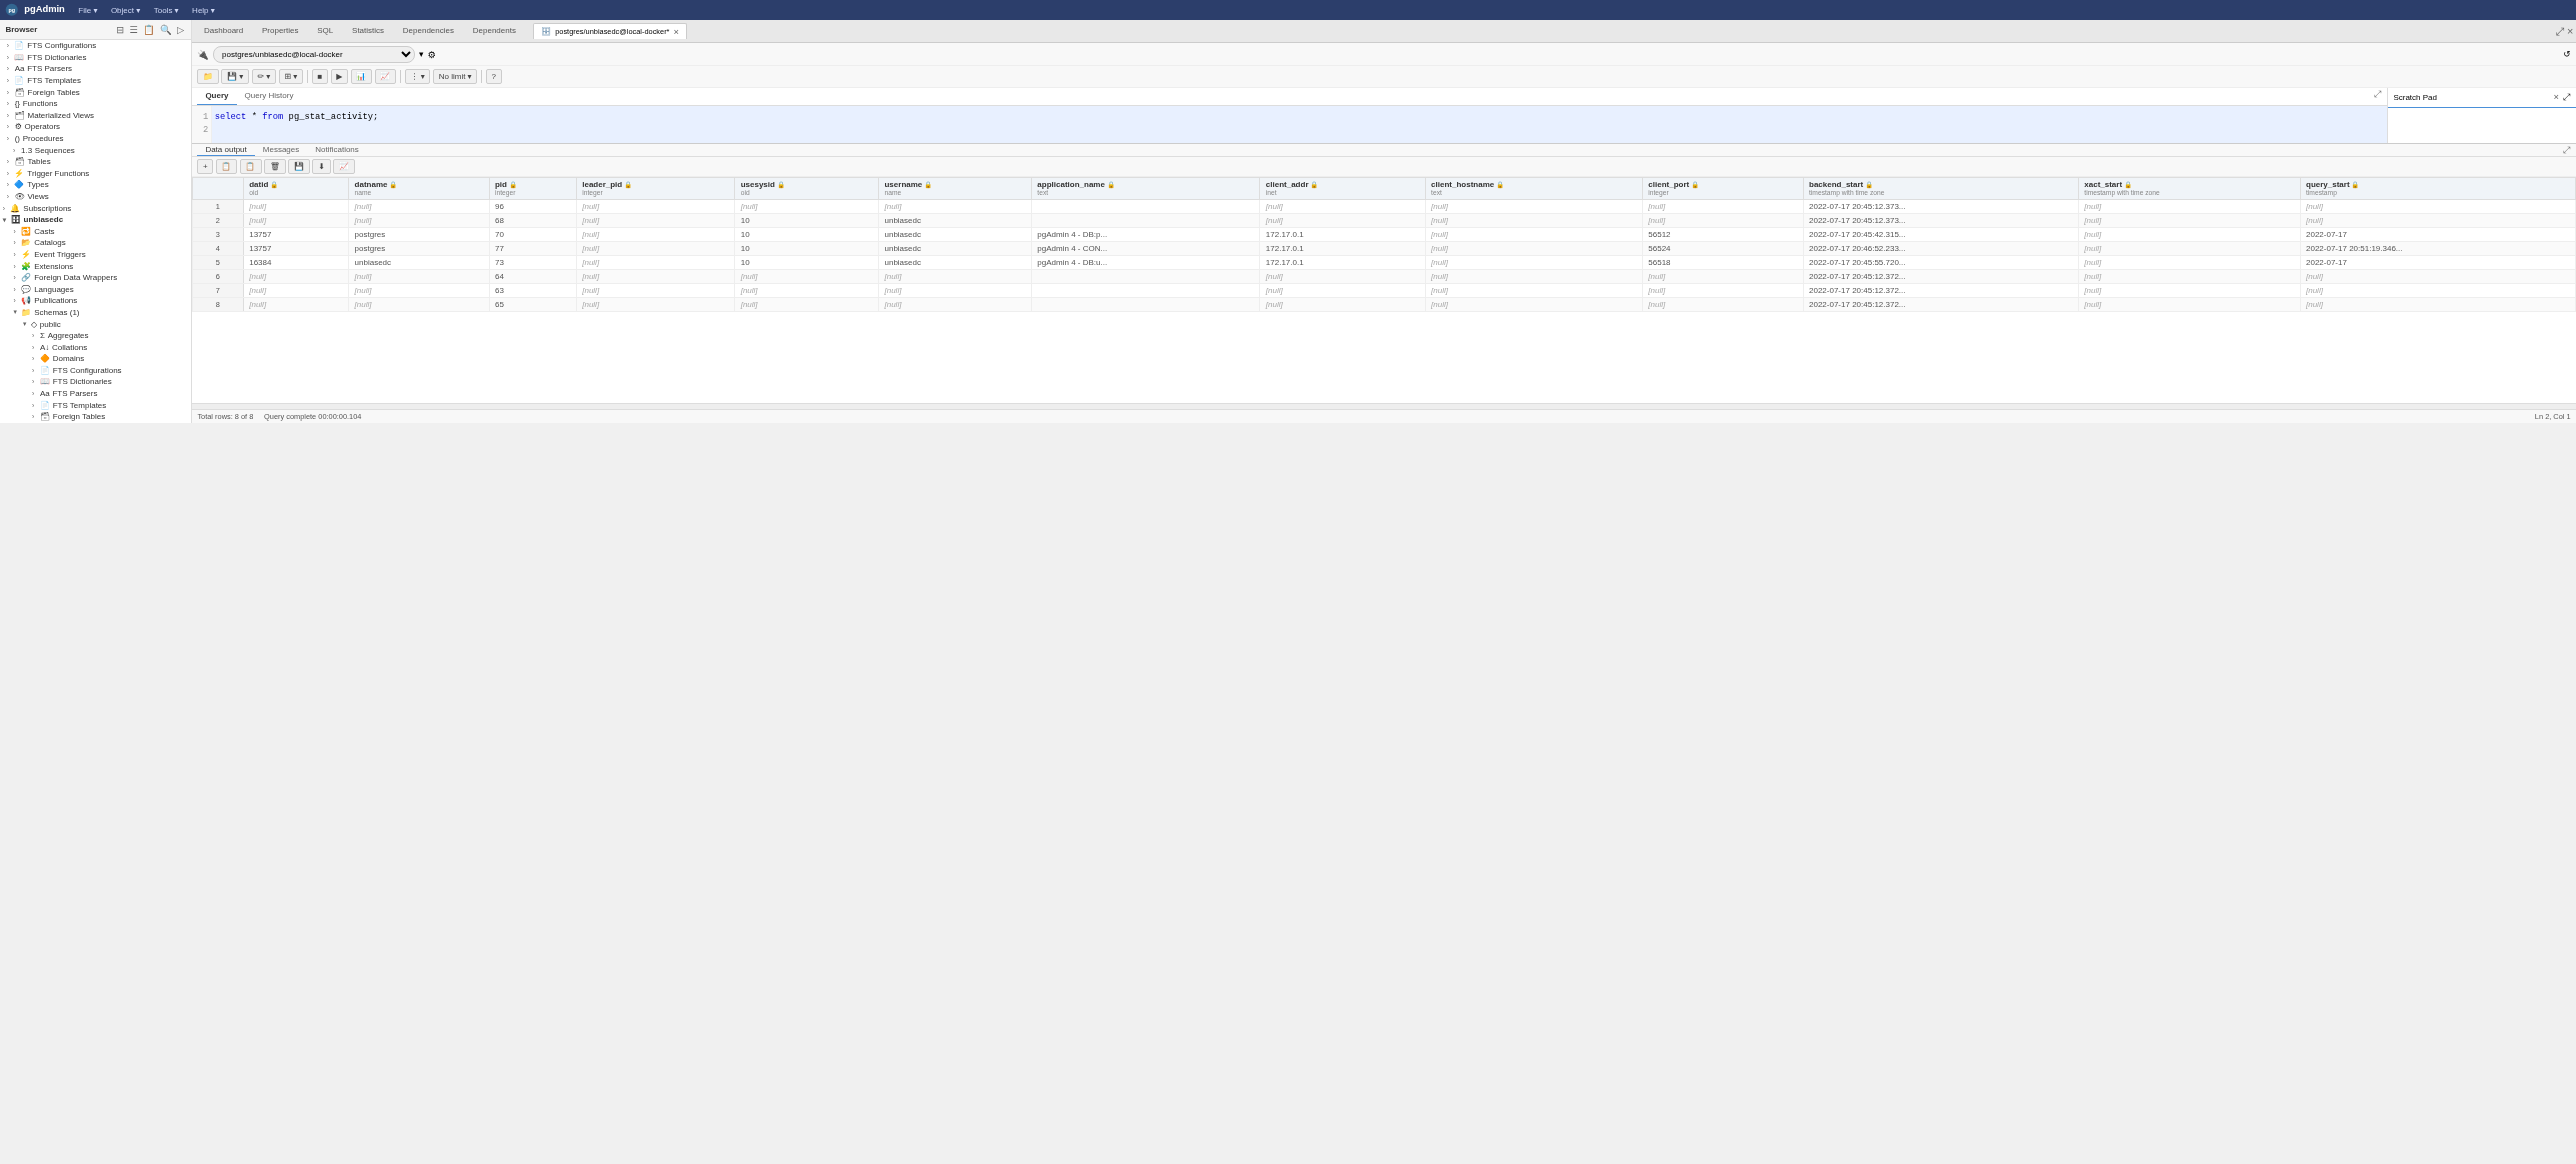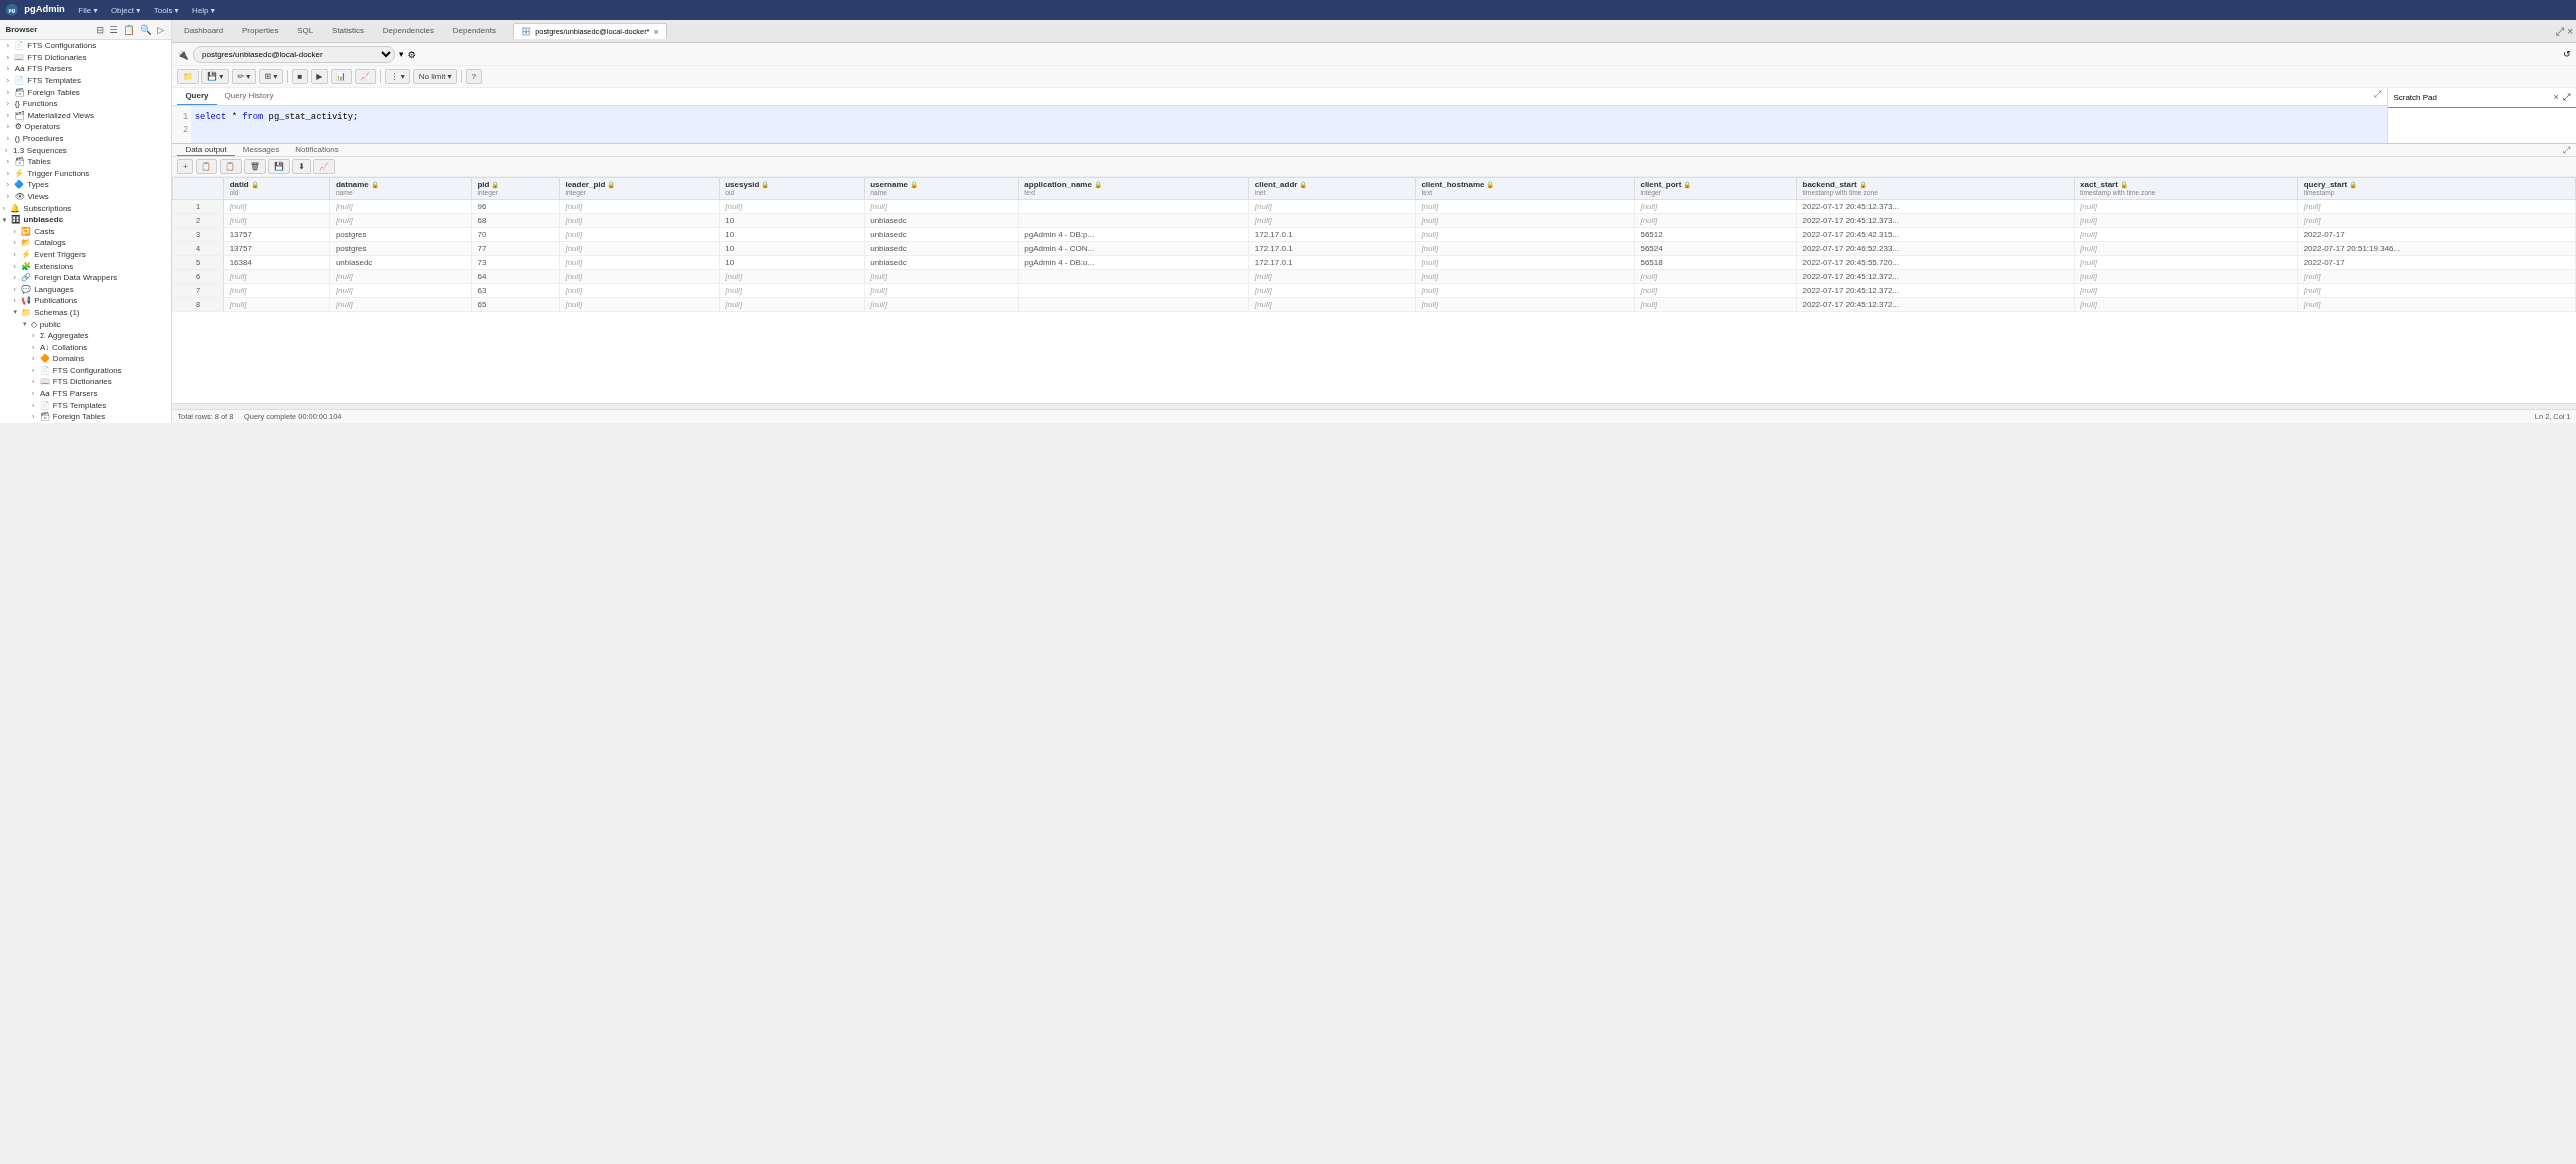--- a/index.html
+++ b/index.html
@@ -31,21 +31,21 @@
 
     
     #content-area {
       display: flex;
       flex: 1;
       overflow: hidden;
     }
 
     
     #browser {
-      width: 172px;
+      width: 192px;
       background: #fff;
       border-right: 0.7px solid #ddd;
       display: flex;
       flex-direction: column;
       overflow: hidden;
     }
 
     #browser-header {
       background: #f5f5f5;
       border-bottom: 0.7px solid #ddd;
@@ -421,21 +421,21 @@
         <div class="tree-item" style="padding-left: 6.7px;">
           <span class="arrow">›</span>
           <span class="icon">⚙</span>
           <span>Operators</span>
         </div>
         <div class="tree-item" style="padding-left: 6.7px;">
           <span class="arrow">›</span>
           <span class="icon">()</span>
           <span>Procedures</span>
         </div>
-        <div class="tree-item" style="padding-left: 5px;">
+        <div class="tree-item" style="padding-left: 13px;">
           <span class="arrow">›</span>
           <span class="icon">1.3</span>
           <span>Sequences</span>
         </div>
         <div class="tree-item" style="padding-left: 6.7px;">
           <span class="arrow">›</span>
           <span class="icon">🗃</span>
           <span>Tables</span>
         </div>
         <div class="tree-item" style="padding-left: 6.7px;">

